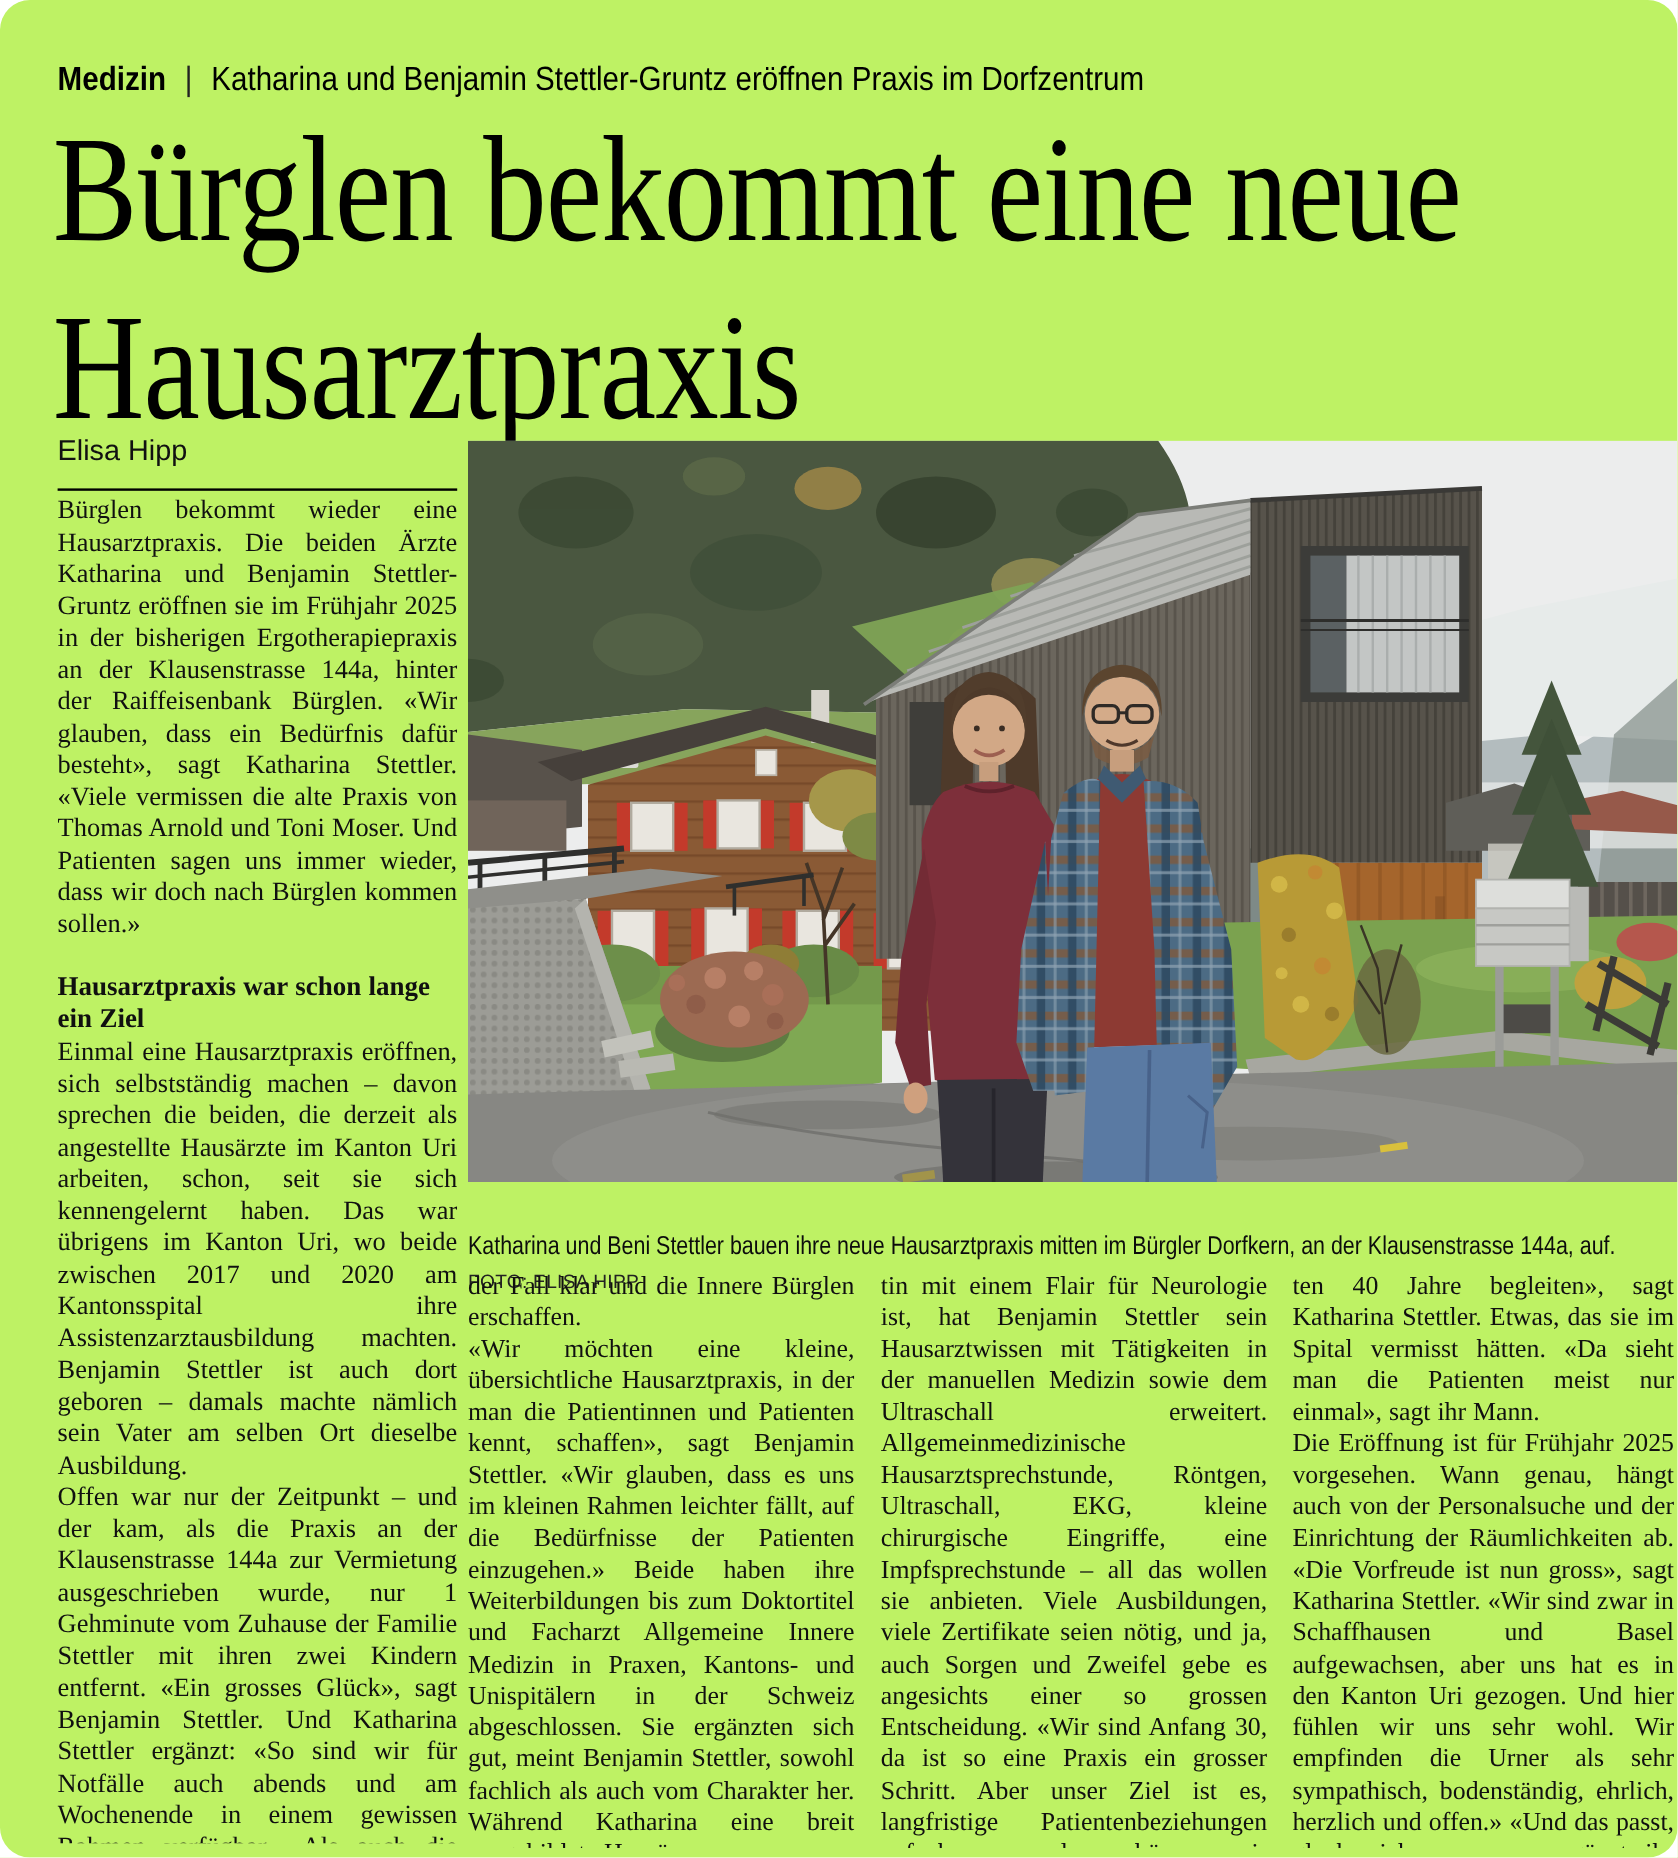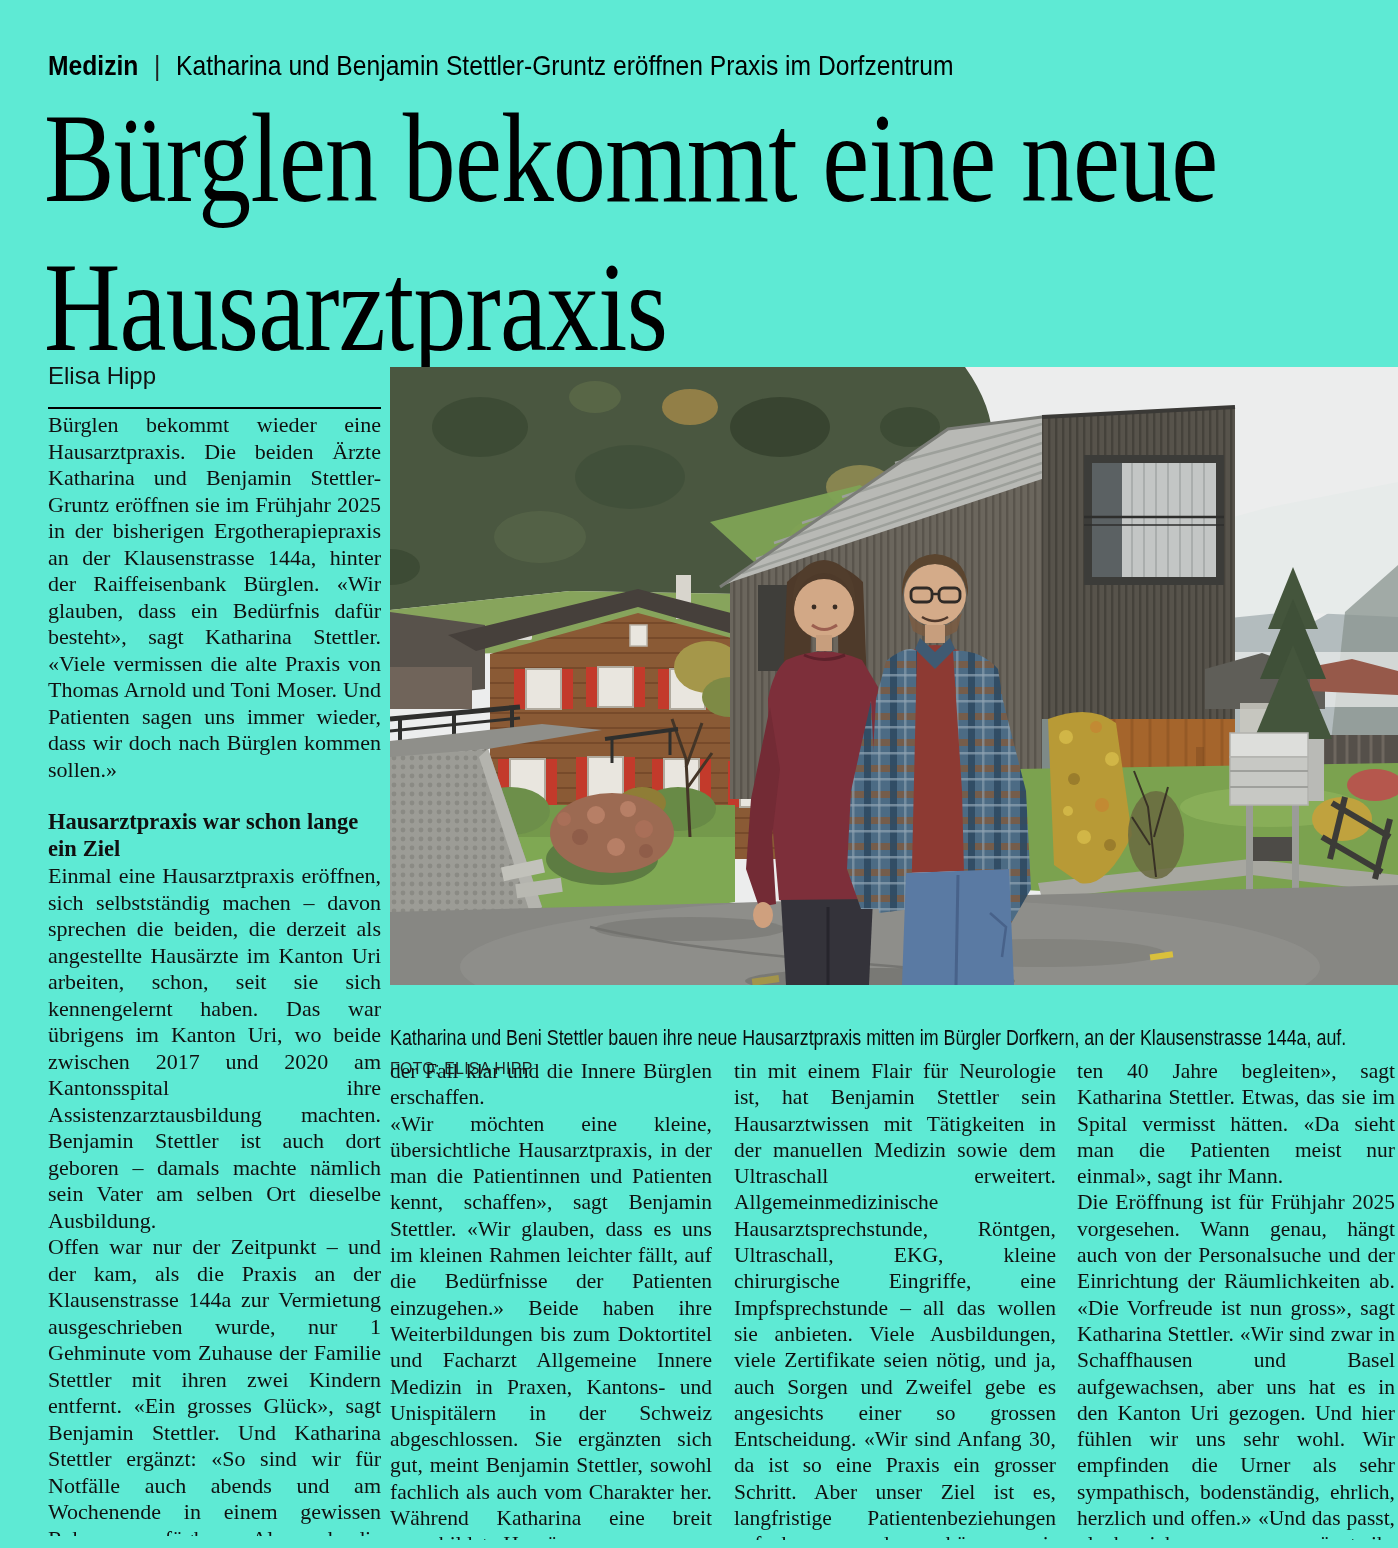--- a/index.html
+++ b/index.html
@@ -1,18 +1,18 @@
 <!DOCTYPE html>
 <html lang="de"><head>
 <meta charset="utf-8">
 <style>
   html,body{margin:0;padding:0;background:#ffffff;}
   .page{
-    position:relative;width:1398px;height:1548px;background:#5eead4;
-    font-family:"Liberation Serif", serif;color:#111;overflow:hidden;
+    position:relative;width:1398px;height:1548px;background:#bef264;
+    font-family:"Liberation Serif", serif;color:#111;overflow:hidden;border-radius:25px;
   }
   
   .kicker{position:absolute;left:48px;top:50px;white-space:nowrap;
     font-family:"Liberation Sans", sans-serif;font-size:28px;color:#000;}
   .kicker-inner{display:inline-block;transform:scaleX(0.88);transform-origin:0 50%;}
   .kicker .section{font-weight:700;}
   .kicker .divider{font-weight:300;padding:0 10px;color:#222;}
   
   .headline{position:absolute;left:44px;top:100px;line-height:118px;color:#000;}
   .headline .hl-line{display:inline-block;white-space:nowrap;

